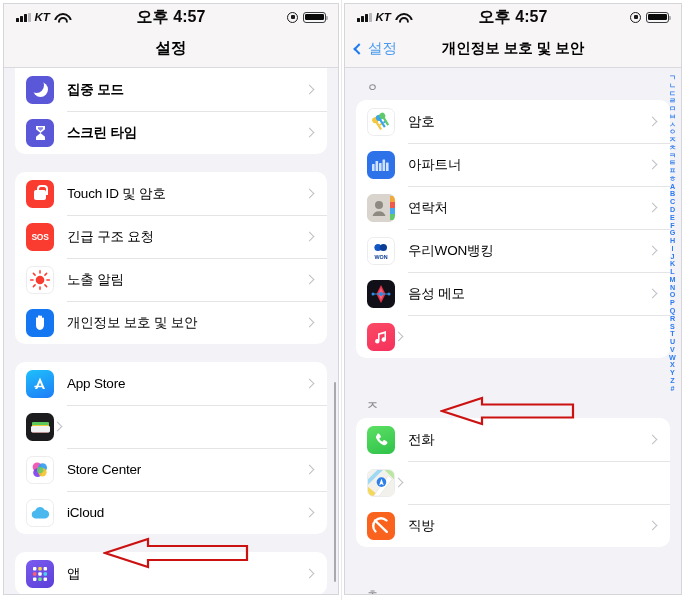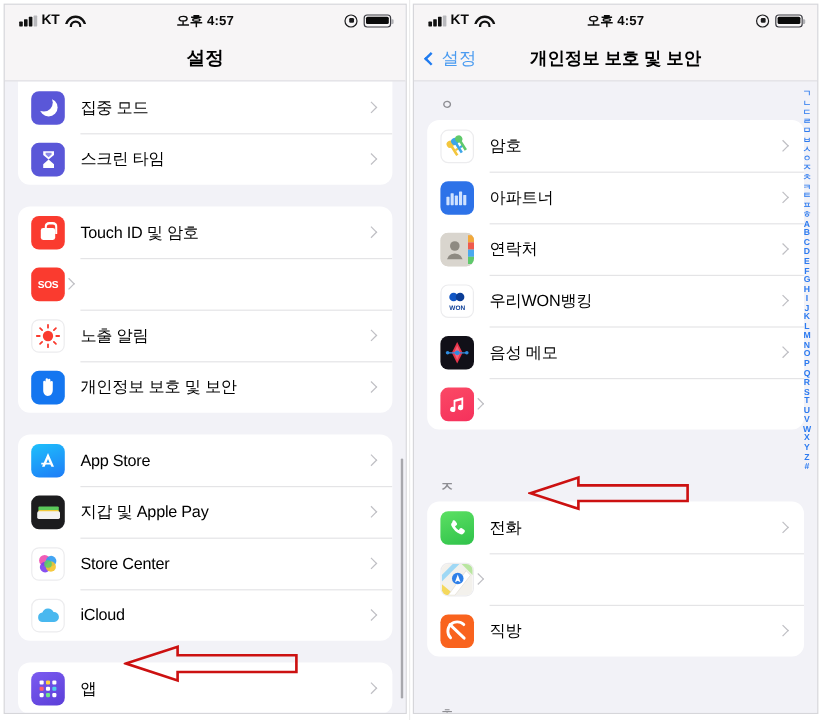--- a/index.html
+++ b/index.html
@@ -39,25 +39,25 @@
     position: relative;
     height: 26px;
     background: #f7f5f6;
     display: flex;
     align-items: center;
     padding: 0 12px;
     font-size: 11.5px;
     font-weight: bold;
     color: #0b0b0b;
   }
-  .sb-left { display: flex; align-items: center; gap: 4px; }
+  .sb-left { display: flex; align-items: center; gap: 4px; font-style: italic; }
   .sb-center {
     position: absolute; left: 0; right: 0;
     text-align: center;
-    font-size: 11px; font-weight: bold;
+    font-size: 16px; font-weight: bold;
     letter-spacing: .1px;
   }
   .sb-right {
     margin-left: auto;
     display: flex; align-items: center; gap: 5px;
     position: relative; z-index: 2;
   }
   .sig { display: flex; align-items: flex-end; gap: 1.5px; height: 9px; }
   .sig i { display: block; width: 2.5px; background: #111; border-radius: .5px; }
   .sig i:nth-child(1) { height: 4px; }
@@ -130,21 +130,21 @@
     height: calc(590px - 26px - 38px);
     background: #f2f2f7;
     overflow: hidden;
   }
   .group {
     margin: 0 11px 18px 11px;
     background: #fff;
     border-radius: 10px;
     overflow: hidden;
   }
-  .group.first { margin-top: 0; border-radius: 0 0 10px 10px; }
+  .group.first { margin-top: 0; border-radius: 0 0 10px 10px; font-weight: bold; }
   .row {
     display: flex; align-items: center;
     height: 43px;
     padding-left: 11px;
     position: relative;
     cursor: pointer;
   }
   .row + .row::before {
     content: ""; position: absolute; left: 52px; right: 0; top: 0;
     height: 1px; background: #e4e4e6;
@@ -291,20 +291,21 @@
         <div class="group">
           <div class="row">
             <div class="rowicon ic-touchid">
                 <span class="lk"></span>
               </div>
             <div class="rowlabel">Touch ID 및 암호</div>
             <div class="chev"></div>
           </div>
           <div class="row">
             <div class="rowicon ic-sos">SOS</div>
+            <div class="rowlabel">긴급 구조 요청</div>
             <div class="chev"></div>
           </div>
           <div class="row">
             <div class="rowicon ic-exposure">
               <svg width="22" height="22" viewBox="0 0 22 22" aria-hidden="true">
                 <circle cx="11" cy="11" r="4.3" fill="#fa3b2f"></circle>
                 <g stroke="#fa3b2f" stroke-width="1.5" stroke-linecap="round">
                   <path d="M11 1.7v2.4M11 17.9v2.4M1.7 11h2.4M17.9 11h2.4M4.4 4.4l1.7 1.7M15.9 15.9l1.7 1.7M17.6 4.4l-1.7 1.7M6.1 15.9l-1.7 1.7"></path>
                 </g>
               </svg>
@@ -336,21 +337,20 @@
           </div>
           <div class="row">
             <div class="rowicon ic-wallet">
               <svg width="21" height="16" viewBox="0 0 21 16" aria-hidden="true">
                 <rect x="2" y="3" width="17" height="4" rx="1" fill="#5ac85a"></rect>
                 <rect x="2" y="6" width="17" height="4" rx="1" fill="#f0c93b"></rect>
                 <rect x="2" y="9" width="17" height="4.5" rx="1" fill="#e8554a"></rect>
                 <rect x="1" y="7" width="19" height="6.5" rx="1.4" fill="#f2f2f2"></rect>
               </svg>
             </div>
-            <div class="rowlabel">지갑 및 Apple Pay</div>
             <div class="chev"></div>
           </div>
           <div class="row">
             <div class="rowicon ic-gamecenter">
               <svg width="22" height="22" viewBox="0 0 22 22" aria-hidden="true">
                 <circle cx="8.2" cy="8" r="4.6" fill="#ef4fb0" opacity=".92"></circle>
                 <circle cx="13.6" cy="8.6" r="4.4" fill="#2f9bf2" opacity=".9"></circle>
                 <circle cx="8.6" cy="13.6" r="4.4" fill="#7b3df0" opacity=".9"></circle>
                 <circle cx="13.4" cy="13.2" r="4.2" fill="#f5c32a" opacity=".9"></circle>
                 <circle cx="11" cy="11" r="3.2" fill="#5ccf6a" opacity=".85"></circle>

